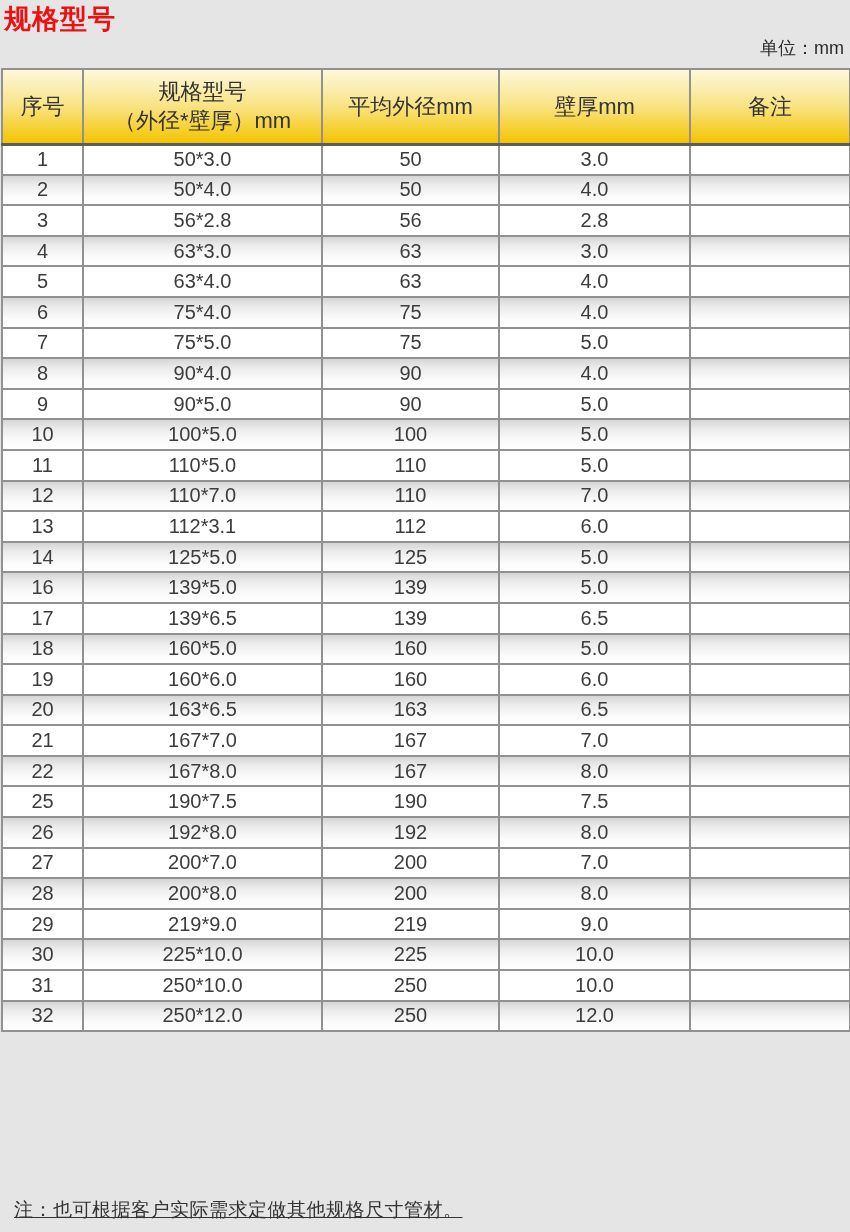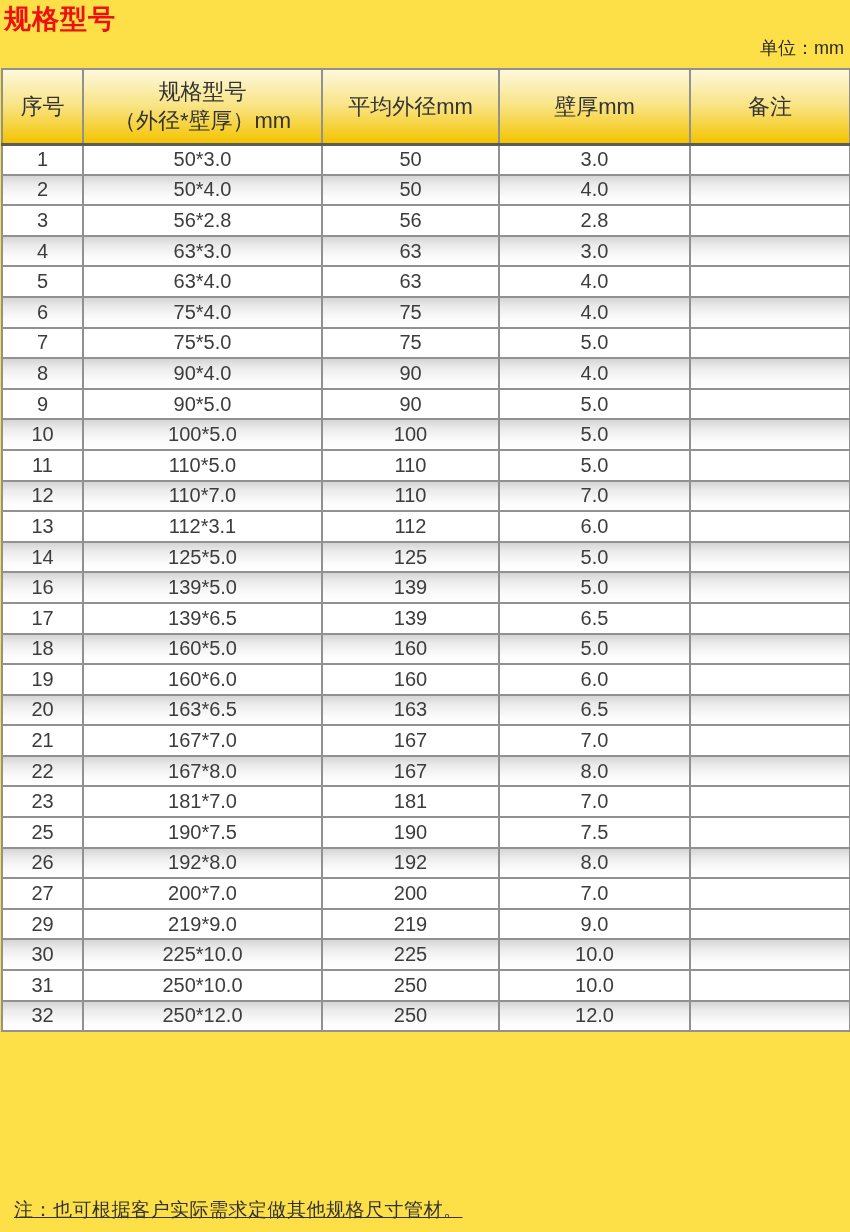--- a/index.html
+++ b/index.html
@@ -5,21 +5,21 @@
   * { margin: 0; padding: 0; box-sizing: border-box; }
   html, body { background: #ffffff; }
   body {
     width: 850px; height: 1232px;
     overflow: hidden;
     font-family: "Liberation Sans", "DejaVu Sans", sans-serif;
   }
   .page {
     position: relative;
     width: 850px; height: 1232px;
-    background: #fde047;
+    background: #e5e5e5;
   }
   .page-title {
     position: absolute;
     top: 1px; left: 4px;
     font-size: 27px;
     font-weight: bold;
     letter-spacing: 1px;
     color: var(--title_red, #ee1010);
   }
   .unit-label {
@@ -246,47 +246,47 @@
           <td></td>
         </tr>
         <tr class="alt">
           <td>22</td>
           <td>167*8.0</td>
           <td>167</td>
           <td>8.0</td>
           <td></td>
         </tr>
         <tr>
-          <td>23</td>
-          <td>181*7.0</td>
-          <td>181</td>
-          <td>7.0</td>
-          <td></td>
-        </tr>
-        <tr>
           <td>25</td>
           <td>190*7.5</td>
           <td>190</td>
           <td>7.5</td>
           <td></td>
         </tr>
         <tr class="alt">
           <td>26</td>
           <td>192*8.0</td>
           <td>192</td>
           <td>8.0</td>
           <td></td>
         </tr>
         <tr>
           <td>27</td>
           <td>200*7.0</td>
           <td>200</td>
           <td>7.0</td>
           <td></td>
         </tr>
+        <tr class="alt">
+          <td>28</td>
+          <td>200*8.0</td>
+          <td>200</td>
+          <td>8.0</td>
+          <td></td>
+        </tr>
         <tr>
           <td>29</td>
           <td>219*9.0</td>
           <td>219</td>
           <td>9.0</td>
           <td></td>
         </tr>
         <tr class="alt">
           <td>30</td>
           <td>225*10.0</td>

